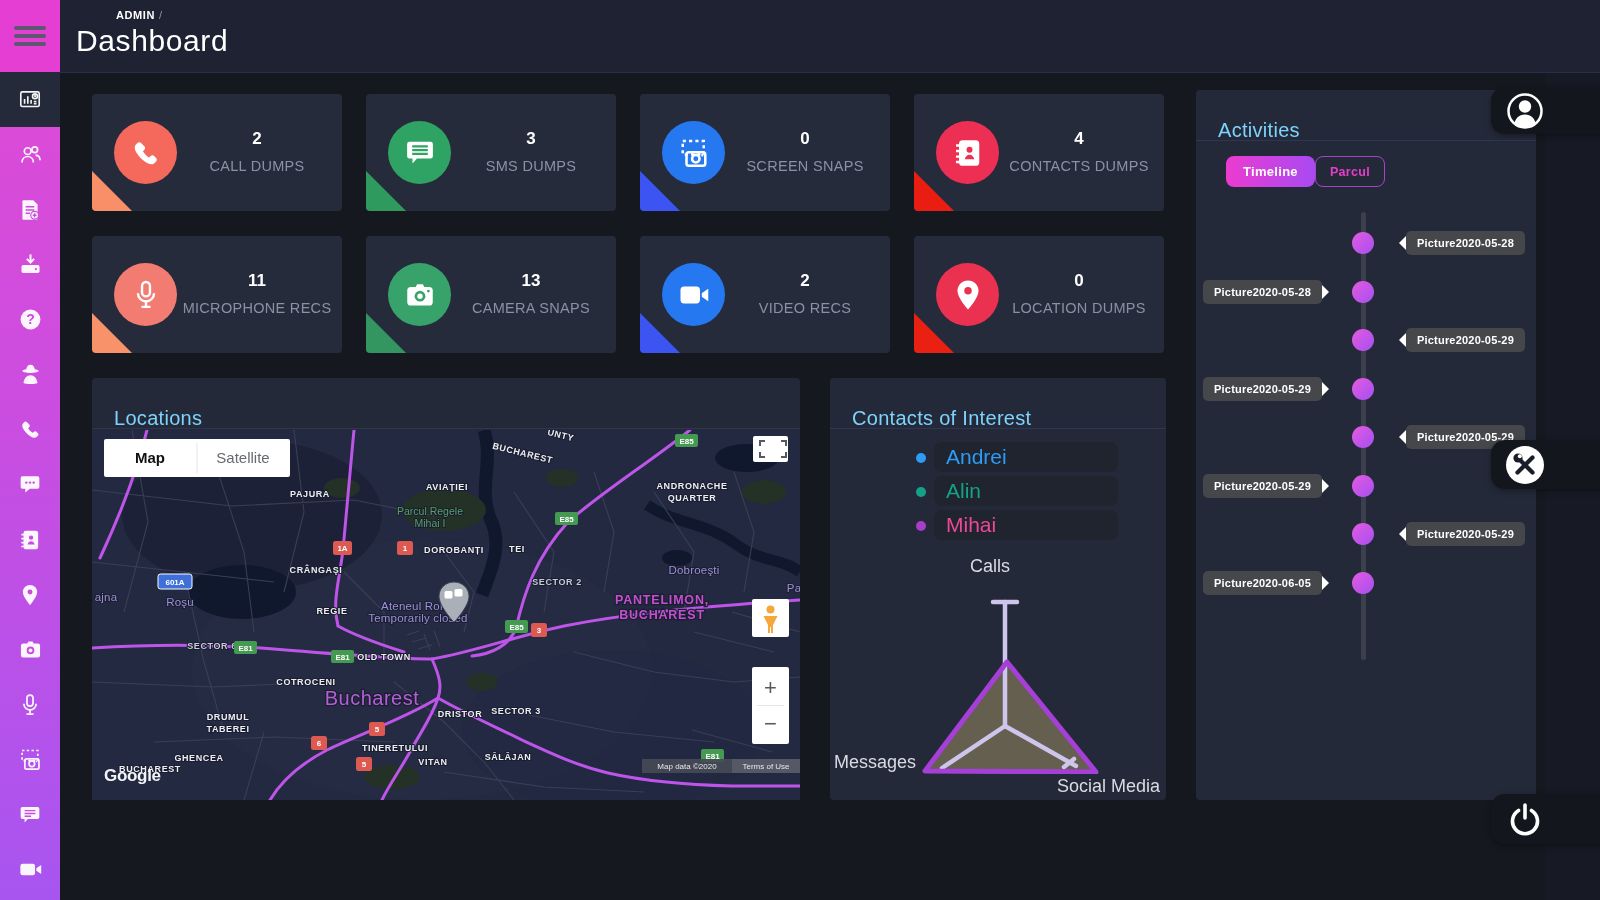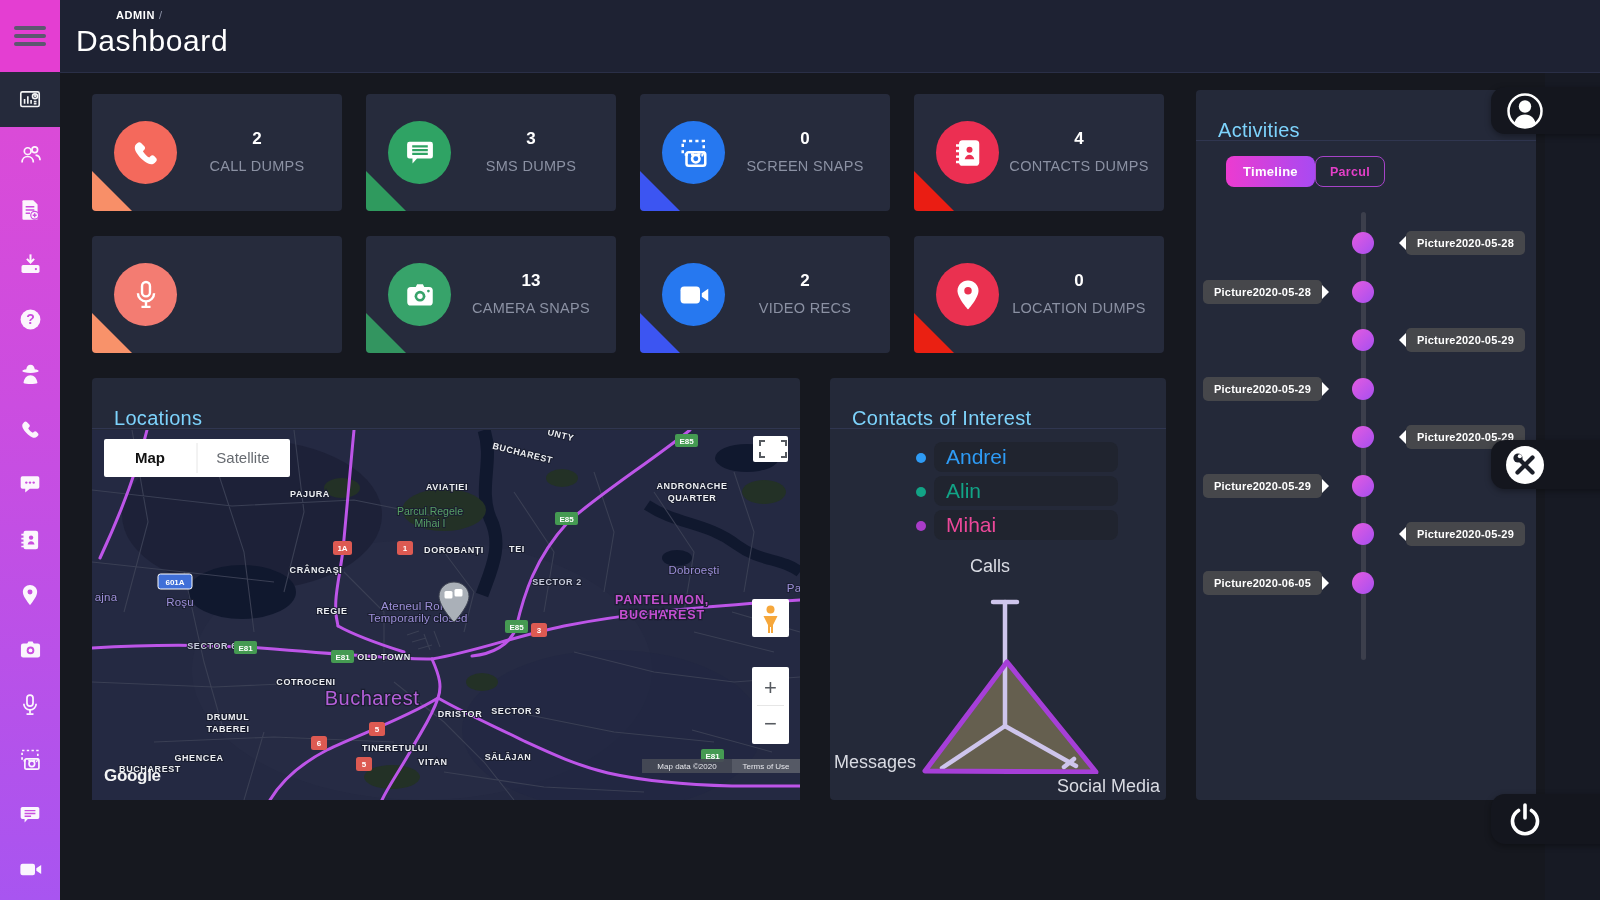--- a/index.html
+++ b/index.html
@@ -304,20 +304,24 @@
 
   <div class="stat-card">
     <div class="icon-circle" style="background: rgb(243, 124, 114);">
       <svg width="34" height="34" viewBox="0 0 24 24" fill="none" stroke="#fff" stroke-width="1.7">
         <rect x="9.2" y="2.8" width="5.6" height="10.2" rx="2.8"></rect>
           <path d="M6.3 10.8a5.7 5.7 0 0 0 11.4 0"></path>
           <path d="M12 16.6v3.2"></path>
           <path d="M8.8 20.4h6.4"></path>
       </svg>
     </div>
+    <div class="card-text">
+        <div class="card-value">11</div>
+      <div class="card-label">MICROPHONE RECS</div>
+      </div>
     <div class="corner" style="background: rgb(248, 146, 106);"></div>
   </div>
 
   <div class="stat-card">
     <div class="icon-circle" style="background: rgb(55, 163, 106);">
       <svg width="36" height="36" viewBox="0 0 24 24">
         <path d="M9 7l1.1-2.2h3.8L15 7" fill="#fff"></path>
         <rect x="3.5" y="6.6" width="17" height="12.4" rx="2.4" fill="#fff"></rect>
         <circle cx="12" cy="12.8" r="3.6" fill="#37a36a"></circle>
           <circle cx="12" cy="12.8" r="1.8" fill="#fff"></circle>

